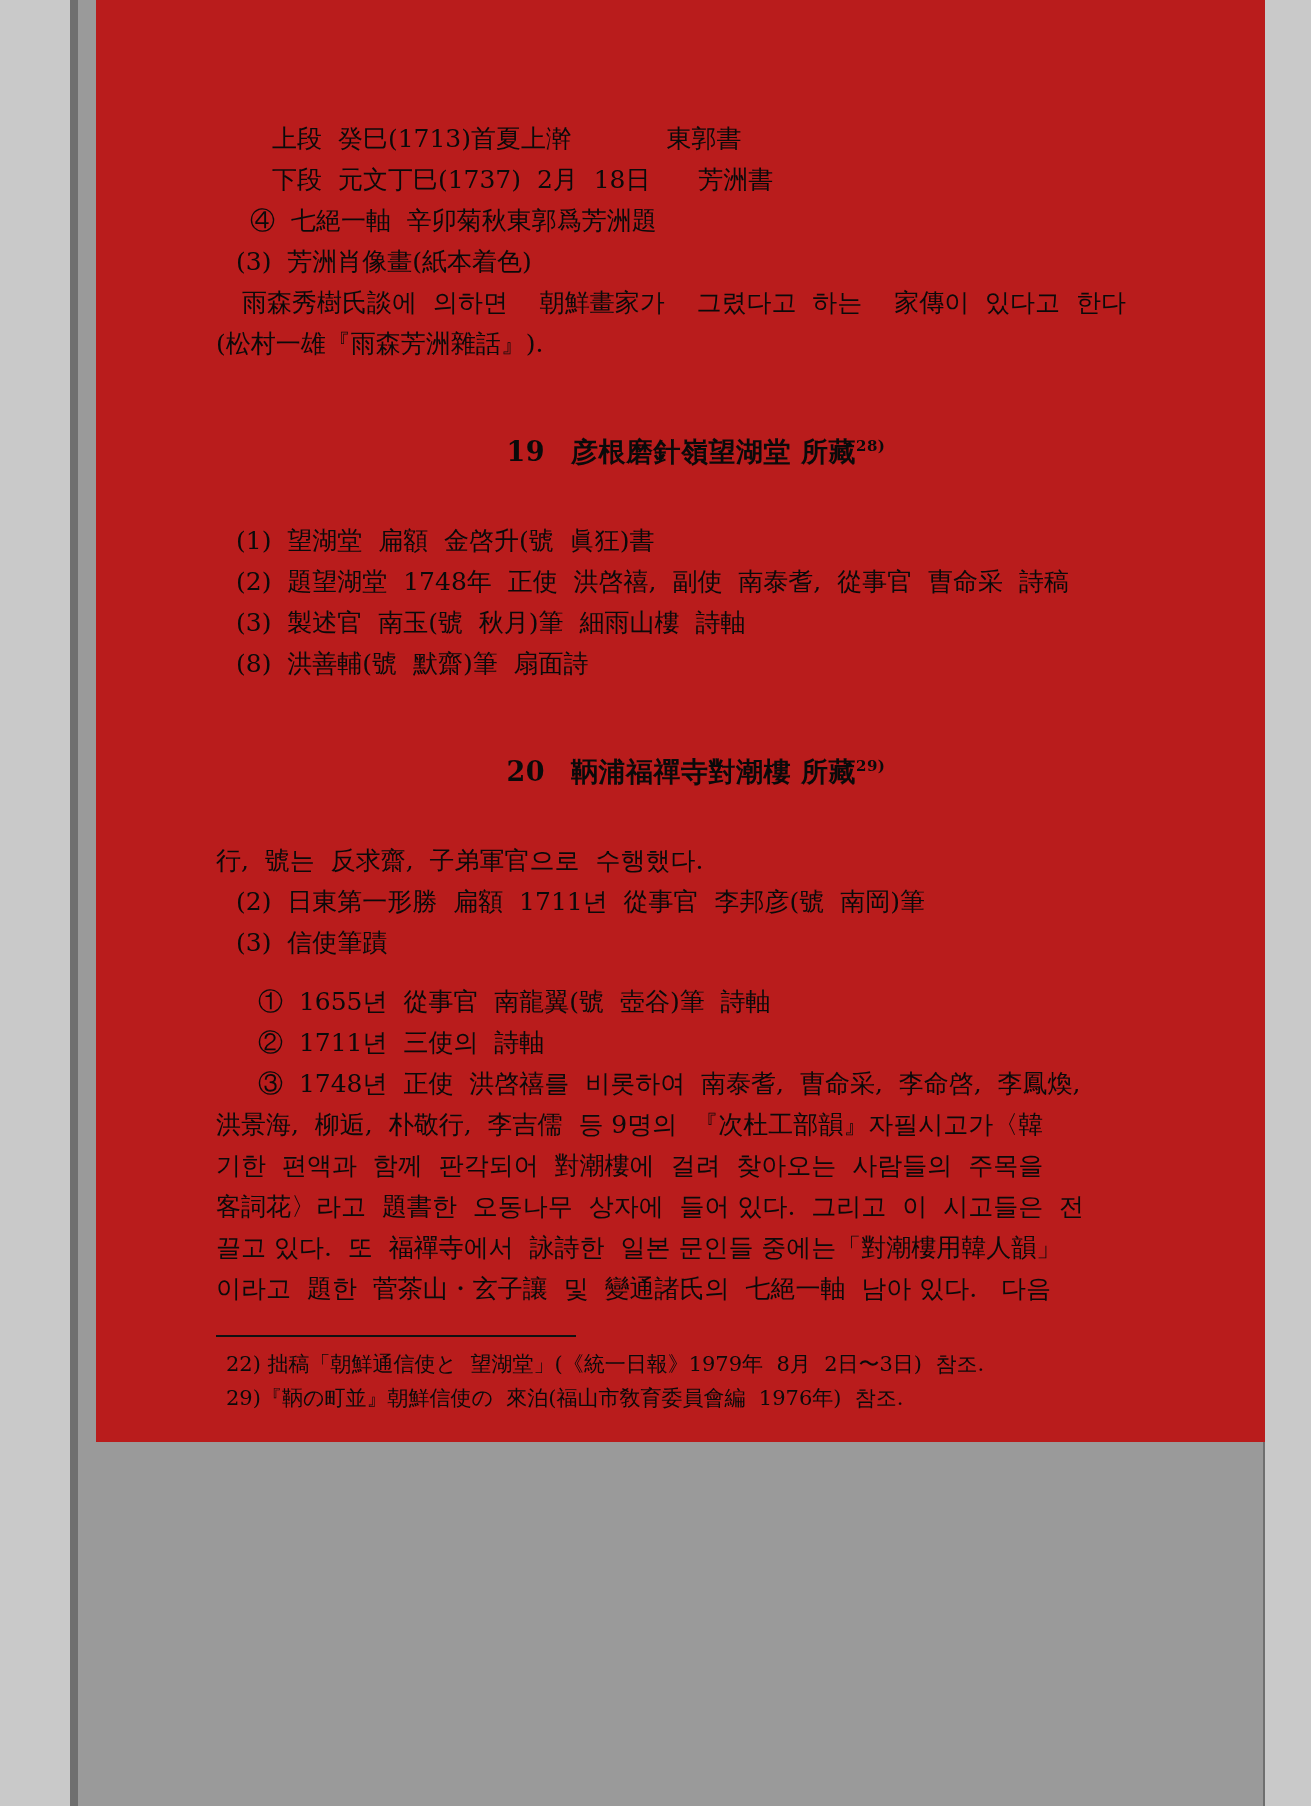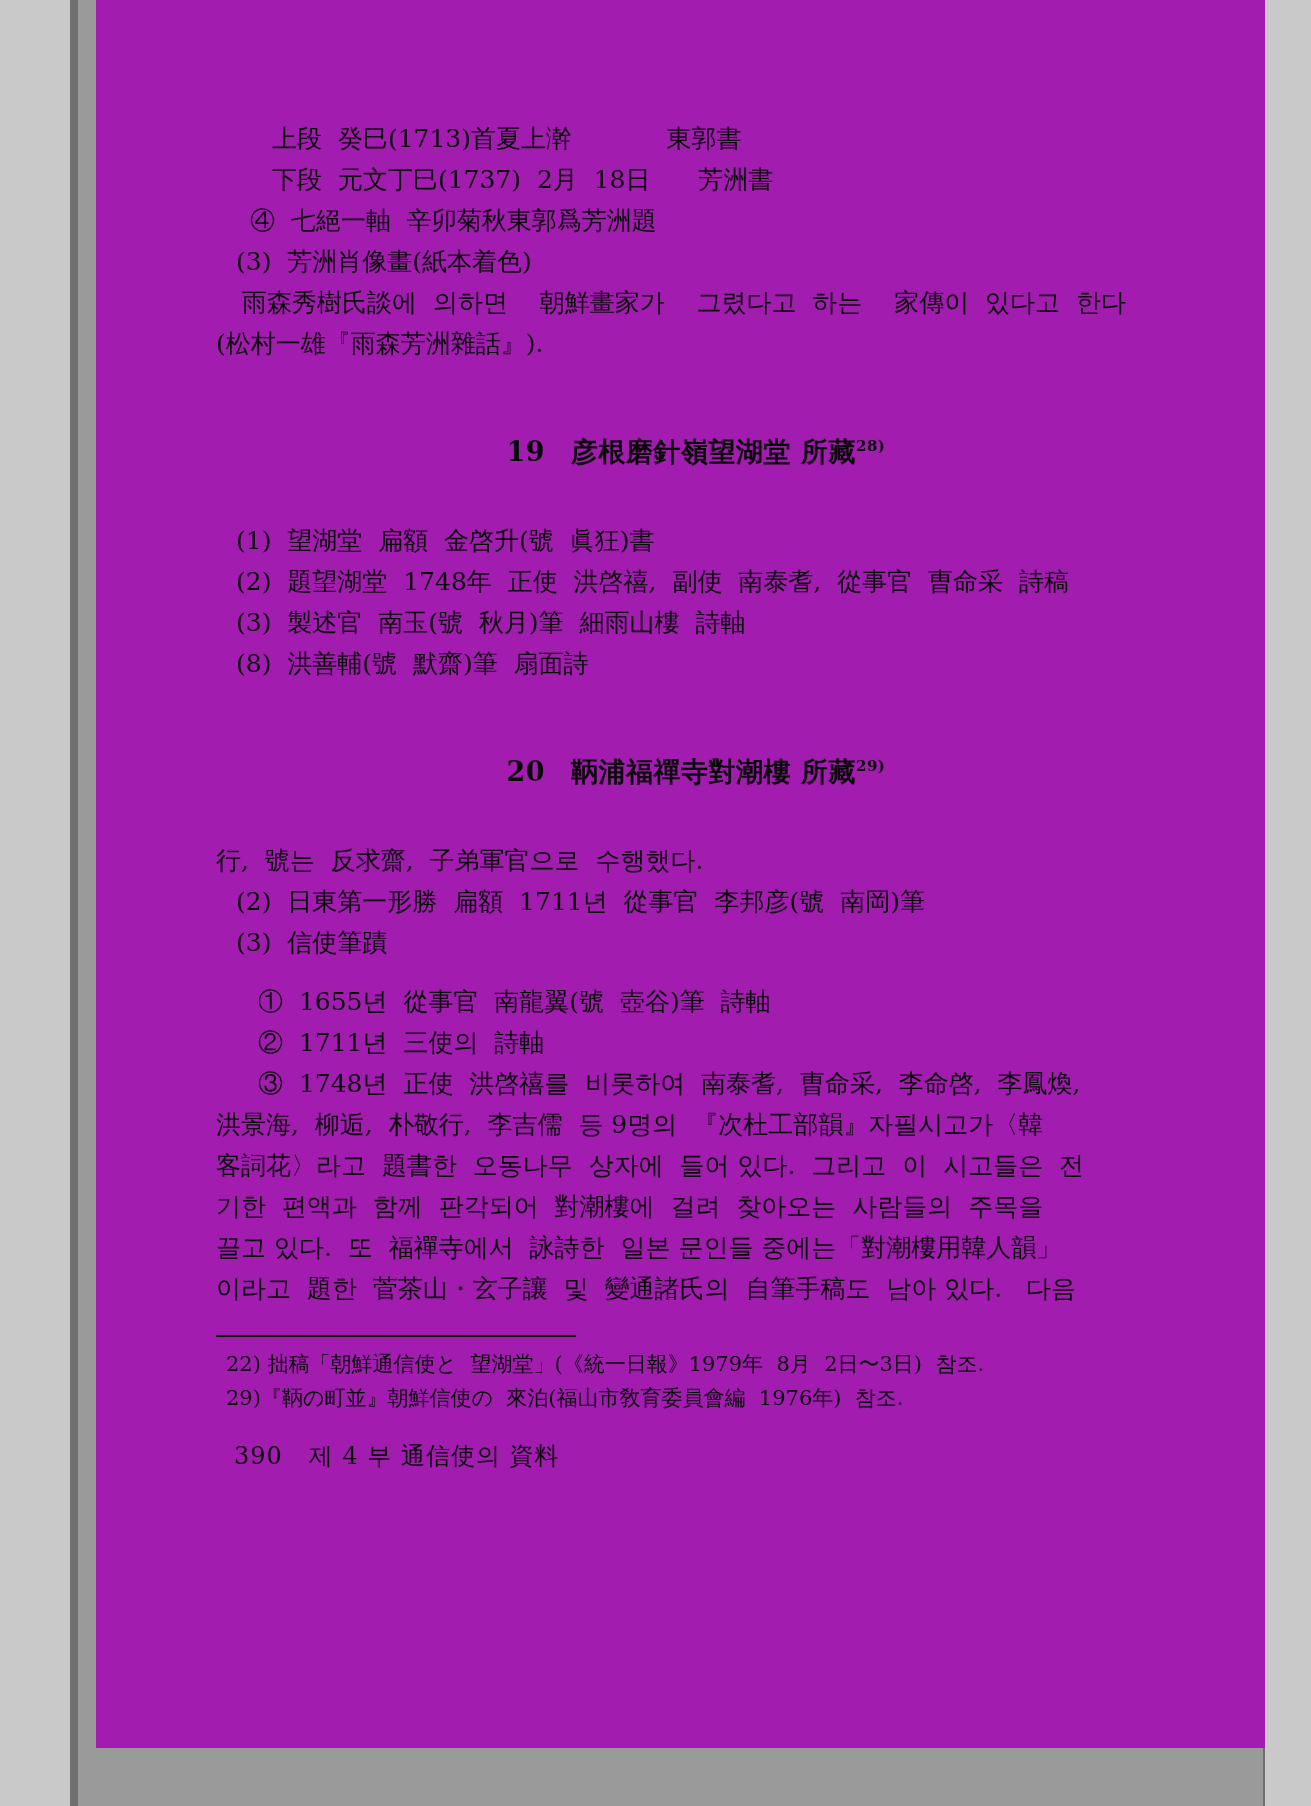--- a/index.html
+++ b/index.html
@@ -28,22 +28,22 @@
     top: 0px;
     width: 1185px;
     height: 1806px;
     background: #9a9a9a;
   }
   .page {
     position: absolute;
     left: 96px;
     top: 0px;
     width: 1169px;
-    height: 1748px;
-    background: #a21caf;
+    height: 1442px;
+    background: #b91c1c;
     overflow: hidden;
   }
   .page-inner {
     position: absolute;
     left: 0;
     top: 0;
     width: 1169px;
     height: 1806px;
     padding: 0;
   }
@@ -150,24 +150,24 @@
         <div class="line">行,  號는  反求齋,  子弟軍官으로  수행했다.</div>
         <div class="line indent3">(2)  日東第一形勝  扁額  1711년  從事官  李邦彦(號  南岡)筆</div>
         <div class="line indent3">(3)  信使筆蹟</div>
 
         <div class="gap-sm"></div>
 
         <div class="line indent4">①  1655년  從事官  南龍翼(號  壺谷)筆  詩軸</div>
         <div class="line indent4">②  1711년  三使의  詩軸</div>
         <div class="line indent4">③  1748년  正使  洪啓禧를  비롯하여  南泰耆,  曺命采,  李命啓,  李鳳煥,</div>
         <div class="line">洪景海,  柳逅,  朴敬行,  李吉儒  등 9명의  『次杜工部韻』자필시고가〈韓</div>
+        <div class="line">기한  편액과  함께  판각되어  對潮樓에  걸려  찾아오는  사람들의  주목을</div>
         <div class="line">客詞花〉라고  題書한  오동나무  상자에  들어 있다.  그리고  이  시고들은  전</div>
-        <div class="line">기한  편액과  함께  판각되어  對潮樓에  걸려  찾아오는  사람들의  주목을</div>
         <div class="line">끌고 있다.  또  福禪寺에서  詠詩한  일본 문인들 중에는「對潮樓用韓人韻」</div>
-        <div class="line">이라고  題한  菅茶山・玄子讓  및  變通諸氏의  自筆手稿도  남아 있다.   다음</div>
+        <div class="line">이라고  題한  菅茶山・玄子讓  및  變通諸氏의  七絕一軸  남아 있다.   다음</div>
       </div>
 
       <div class="footnote-rule"></div>
       <div class="footnotes">
         <div class="line">22) 拙稿「朝鮮通信使と  望湖堂」(《統一日報》1979年  8月  2日〜3日)  참조.</div>
         <div class="line">29)『鞆の町並』朝鮮信使の  來泊(福山市敎育委員會編  1976年)  참조.</div>
       </div>
 
       <div class="folio">
         <span class="pnum">390</span><span>제 4 부   通信使의  資料</span>

